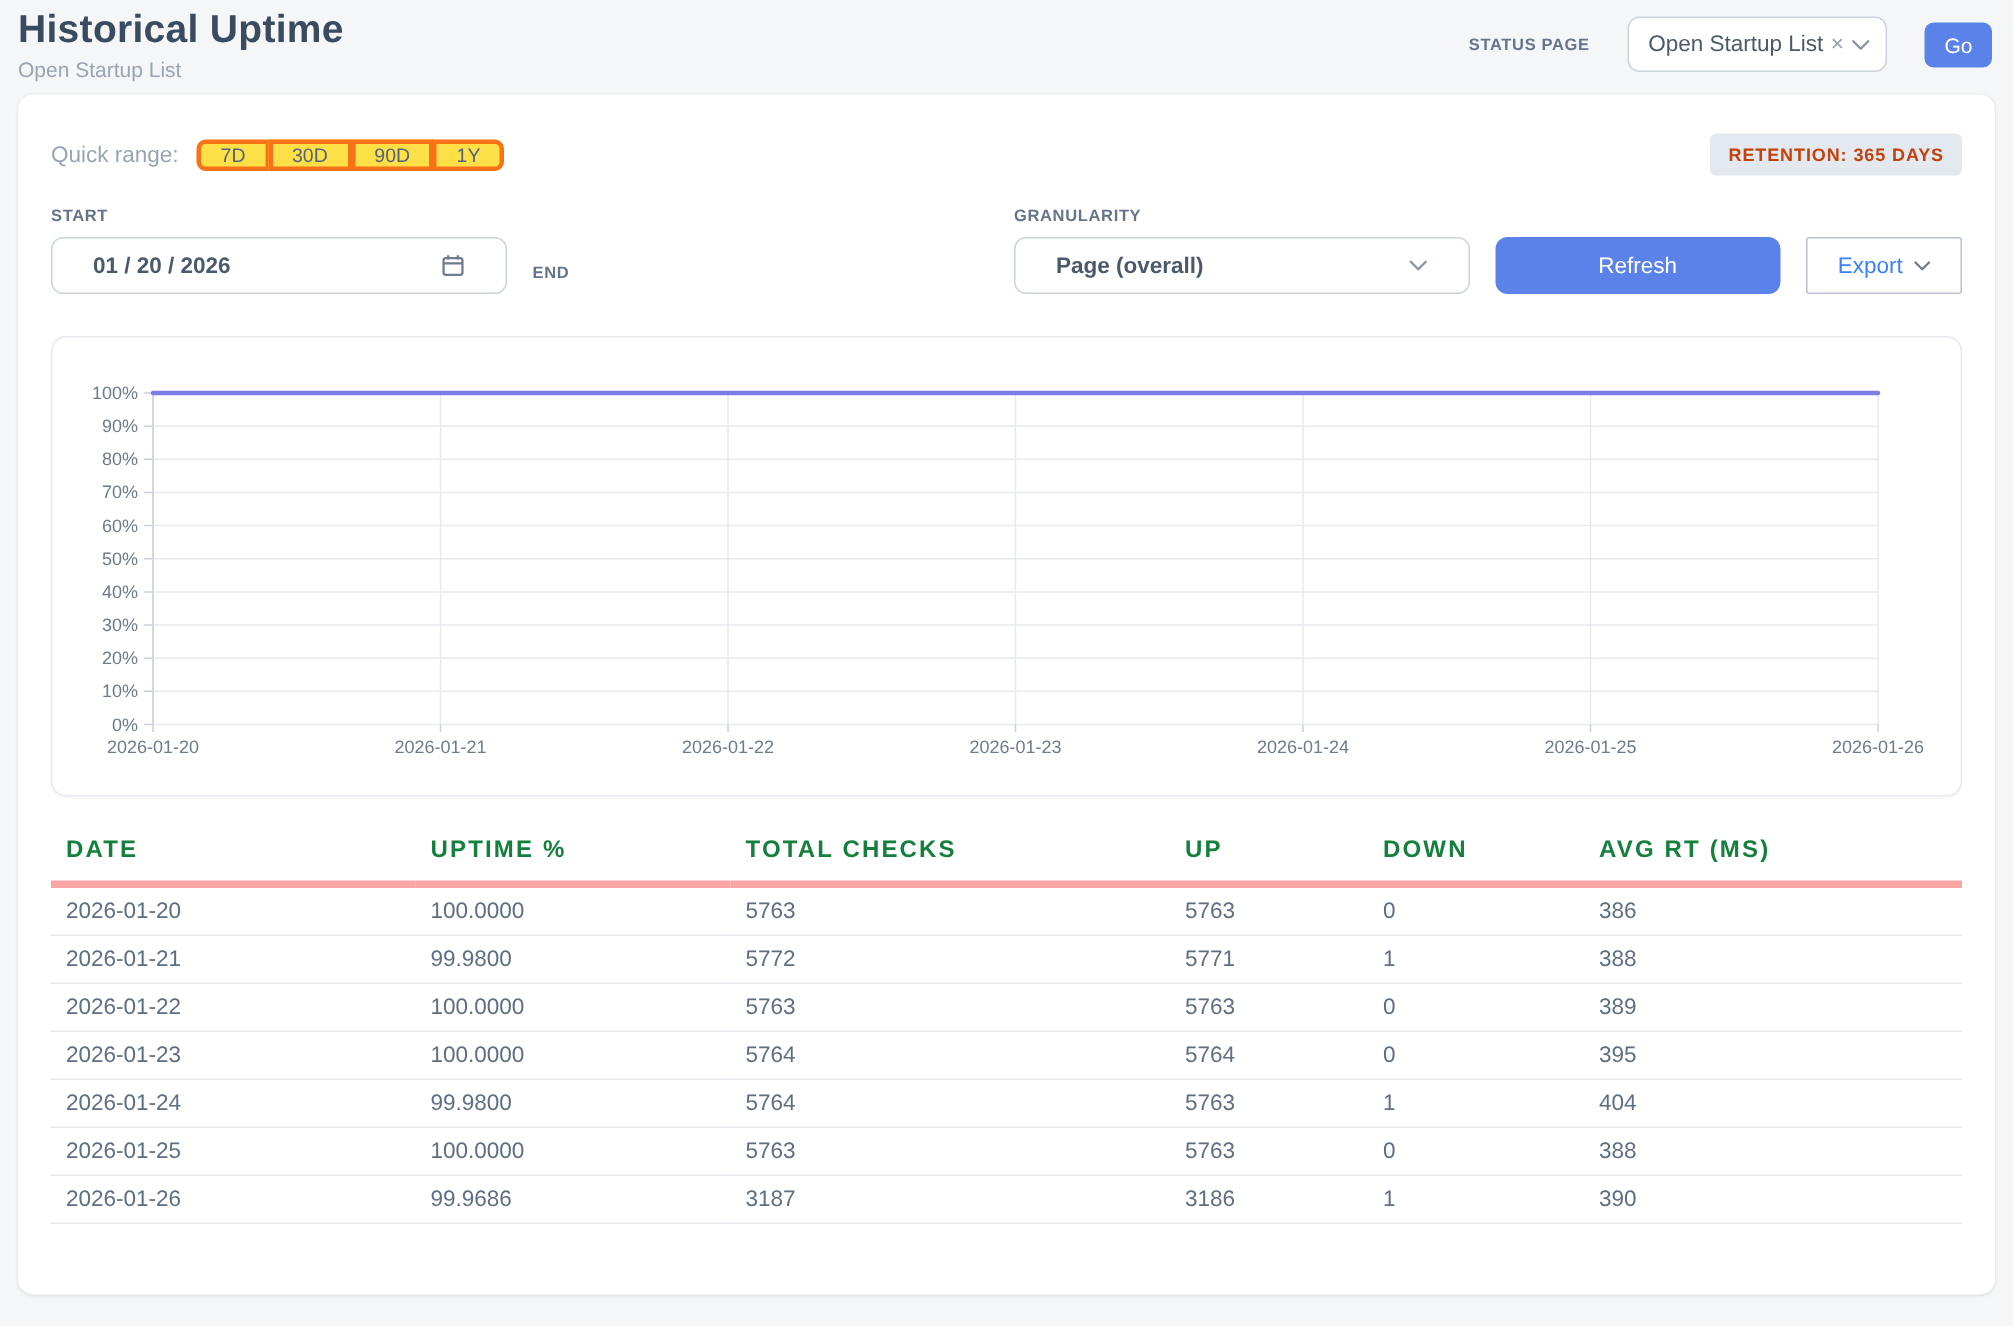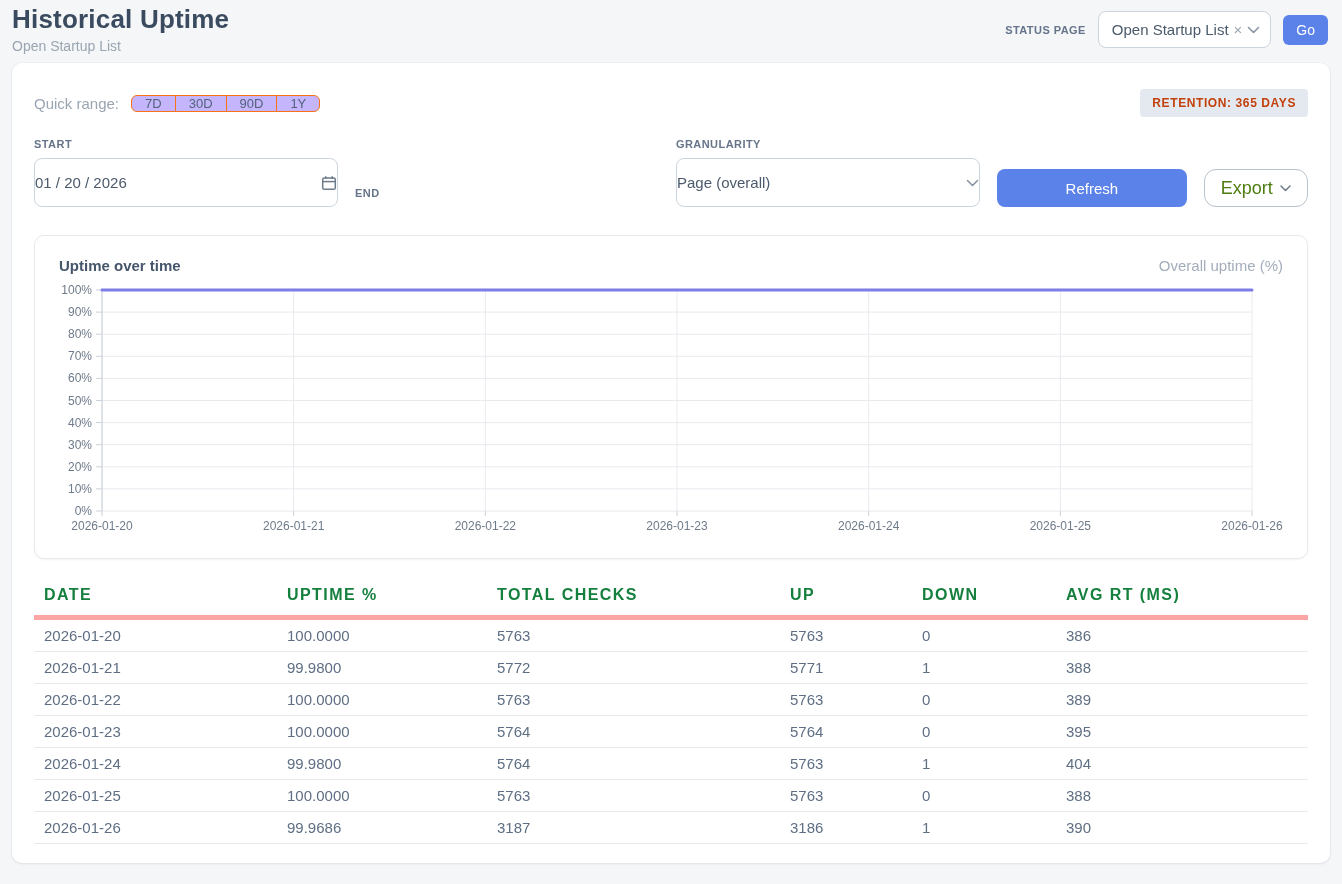--- a/index.html
+++ b/index.html
@@ -5,21 +5,21 @@
   * { margin:0; padding:0; box-sizing:border-box; }
   html,body { width:1342px; height:884px; }
   body {
     font-family:"Liberation Sans","DejaVu Sans",sans-serif;
     background:#f4f6f8; color:#3a4a5f; overflow:hidden;
   }
   
   .topbar { display:flex; justify-content:space-between; align-items:flex-start; padding:4px 14px 0 12px; }
   .page-title { font-size:26px; font-weight:700; color:#3a4a5f; letter-spacing:.2px; }
   .page-subtitle { font-size:14px; color:#9aa5b2; margin-top:3px; }
-  .topbar-right { display:flex; align-items:center; gap:12px; margin-top:7px; }
+  .topbar-right { display:flex; align-items:center; gap:25px; margin-top:7px; }
   .sp-label { font-size:11px; font-weight:700; letter-spacing:.04em; color:#66748a; }
   .select-box {
     display:flex; align-items:center; gap:5px; background:#fff;
     border:1px solid #ccd4dd; border-radius:8px; height:37px; padding:0 10px 0 13px;
     font-size:15px; color:#4b5a6b; cursor:pointer;
   }
   .clear-x { color:#9aa3af; font-size:15px; cursor:pointer; }
   .btn-go {
     background:#5b82e8; color:#fff; border:none; border-radius:6px;
     height:30px; padding:0 13px; font-size:14px; cursor:pointer;
@@ -28,46 +28,46 @@
   .card {
     background:#fff; margin:9px 12px 12px; border-radius:10px; height:800px;
     box-shadow:0 1px 3px rgba(16,24,40,.07), 0 0 0 1px rgba(16,24,40,.02);
     padding:26px 22px 22px;
   }
   
   .row-quick { display:flex; align-items:center; }
   .quick-label { font-size:15px; color:#9aa5b2; margin-right:12px; }
   .qr-group { display:inline-flex; }
   .qr-btn {
-    background:#c4b5fd; border:1px solid #f97316; color:#52637a; font-size:13px;
+    background:#fde047; border:3px solid #f97316; color:#52637a; font-size:13px;
     padding:0 13px; margin-left:-1px; cursor:pointer;
     font-family:inherit;
   }
   .qr-btn:first-child { border-radius:6px 0 0 6px; margin-left:0; }
   .qr-btn:last-child { border-radius:0 6px 6px 0; }
   .retention-badge {
     margin-left:auto; background:#e4e9f0; color:#c2410c; font-size:12px;
     font-weight:700; letter-spacing:.05em; padding:7px 12px; border-radius:4px;
   }
   
   .row-controls { display:flex; align-items:flex-end; margin-top:21px; gap:17px; }
   .field { width:306px; }
   .field-label { font-size:11px; font-weight:600; letter-spacing:.04em; color:#66748a; margin-bottom:8px; }
   .input-box {
-    height:49px; border:1px solid #ccd4dd; border-radius:8px; background:#fff;
+    height:38px; border:1px solid #ccd4dd; border-radius:8px; background:#fff;
     display:flex; align-items:center; justify-content:space-between;
-    padding:0 0; font-size:15px; color:#4b5a6b; cursor:pointer;
+    padding:0 27px; font-size:15px; color:#4b5a6b; cursor:pointer;font-weight:bold;
   }
   .btn-refresh {
     margin-left:auto; width:191px; height:38px; background:#5b82e8; color:#fff;
     border:none; border-radius:8px; font-size:15px; cursor:pointer; font-family:inherit;margin-top:20px;
   }
   .btn-export {
-    width:105px; height:38px; background:#fff; border:1px solid #b9c2ce; border-radius:12px;
-    color:#4d7c0f; font-size:18px; cursor:pointer; display:flex; align-items:center;
+    width:105px; height:38px; background:#fff; border:1px solid #b9c2ce; border-radius:2px;
+    color:#3b82f6; font-size:15px; cursor:pointer; display:flex; align-items:center;
     justify-content:center; gap:7px; font-family:inherit;
   }
   
   .chart-card {
     margin-top:28px; border:1px solid #e6e9ee; border-radius:10px;
     box-shadow:0 1px 2px rgba(16,24,40,.05); padding:21px 24px 14px;
   }
   .chart-head { display:flex; justify-content:space-between; align-items:center; }
   .chart-title { font-size:15px; font-weight:700; color:#46566b; }
   .chart-legend { font-size:15px; color:#a3adbb; }
@@ -146,24 +146,20 @@
     <button class="btn-refresh">Refresh</button>
     <button class="btn-export">
       <span>Export</span>
       <svg class="icon-svg" width="11" height="7" viewBox="0 0 11 7">
           <path d="M1 1 L5.5 5.5 L10 1" fill="none" stroke="#6e7b8a" stroke-width="1.5" stroke-linecap="round" stroke-linejoin="round"></path>
         </svg>
     </button>
   </div>
 
   <div class="chart-card">
-    <div class="chart-head">
-      <span class="chart-title">Uptime over time</span>
-      <span class="chart-legend">Overall uptime (%)</span>
-    </div>
     <svg id="uptime-chart" class="chart-svg" width="1226" height="262" viewBox="0 0 1226 262">
         <line x1="43" y1="229" x2="1193" y2="229" stroke="#e8eaee" stroke-width="1"></line>
         <line x1="37" y1="229" x2="43" y2="229" stroke="#c9d0d9" stroke-width="1"></line>
         <text x="33" y="233" text-anchor="end" fill="#6e7b8a" font-size="12">0%</text>
         <line x1="43" y1="206.9" x2="1193" y2="206.9" stroke="#e8eaee" stroke-width="1"></line>
         <line x1="37" y1="206.9" x2="43" y2="206.9" stroke="#c9d0d9" stroke-width="1"></line>
         <text x="33" y="210.9" text-anchor="end" fill="#6e7b8a" font-size="12">10%</text>
         <line x1="43" y1="184.8" x2="1193" y2="184.8" stroke="#e8eaee" stroke-width="1"></line>
         <line x1="37" y1="184.8" x2="43" y2="184.8" stroke="#c9d0d9" stroke-width="1"></line>
         <text x="33" y="188.8" text-anchor="end" fill="#6e7b8a" font-size="12">20%</text>

